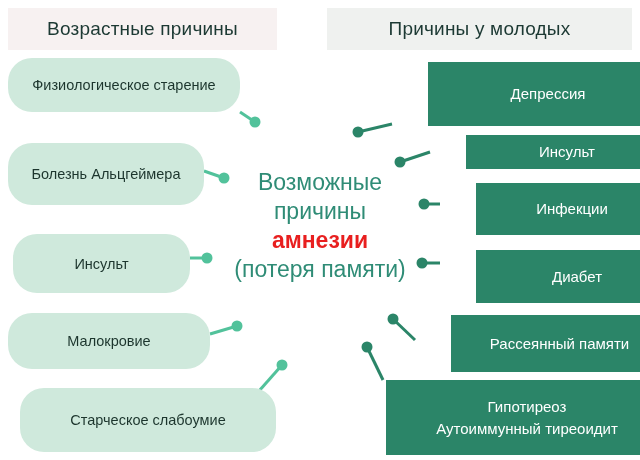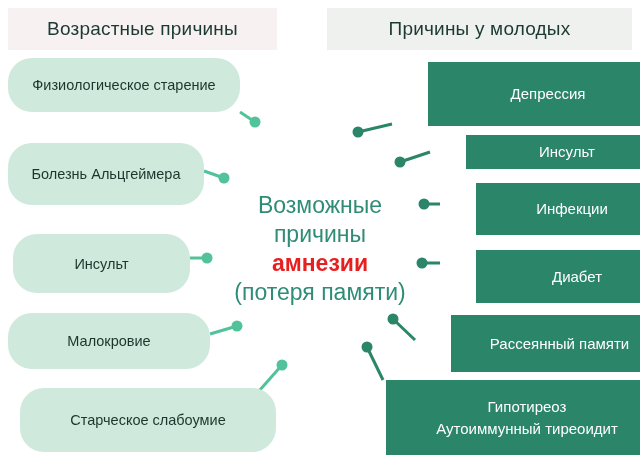--- a/index.html
+++ b/index.html
@@ -43,21 +43,21 @@
   #lb5{left:20px;top:388px;width:256px;height:64px;}
   #rb1{left:392px;top:62px;width:240px;height:64px;}
   #rb2{left:430px;top:135px;width:202px;height:34px;}
   #rb3{left:440px;top:183px;width:192px;height:52px;}
   #rb4{left:440px;top:250px;width:192px;height:53px;padding-left:16px;}
   #rb5{left:415px;top:315px;width:217px;height:57px;}
   #rb6{left:350px;top:380px;width:282px;height:75px;}
   .center-block{
     position:absolute;left:225px;top:168px;width:190px;z-index:2;
     text-align:center;font-size:23px;line-height:29px;
-    font-weight:300;color:var(--center-green);margin-top:23px;
+    font-weight:300;color:var(--center-green);
   }
   .center-block .red{color:var(--center-red);font-weight:700;}
 </style>
 </head>
 <body>
 
 <div class="canvas">
 
   <svg class="connectors" viewBox="0 0 640 460">
     <line class="lconn" x1="240" y1="112" x2="255" y2="122"></line>

